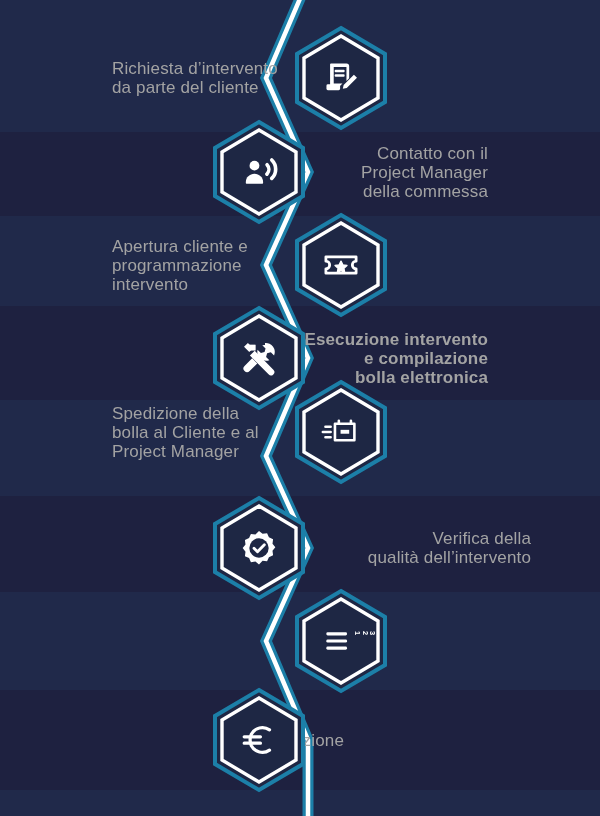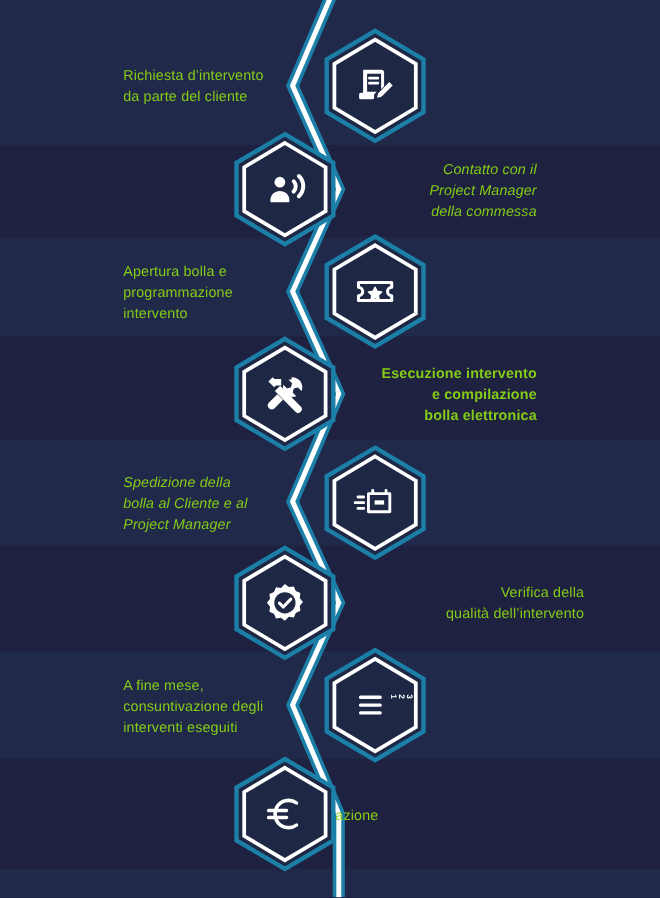--- a/index.html
+++ b/index.html
@@ -40,23 +40,23 @@
   
   .step {
     position: absolute;
     left: 0;
     width: 600px;
     height: 100px;
     display: flex;
     align-items: center;
   }
   .step .label {
-    font-size: 13px;
+    font-size: 17px;
     line-height: 19px;
-    color: #84cc16;
+    color: #a3a3a3;
     letter-spacing: .15px;
     white-space: pre-line;
   }
   .step.right-side {
     flex-direction: row;
   }
   .step.right-side .label {
     margin-left: 112px;
     text-align: left;
     width: 180px;
@@ -131,21 +131,21 @@
       <rect x="15" y="13" width="11" height="2.6" rx="1"></rect>
       <rect x="15" y="18" width="11" height="2.6" rx="1"></rect>
       <rect x="6" y="29" width="15" height="6.5" rx="1.6"></rect>
       <path d="M36.2 18.3l3.4 3.4-11.3 11.3-4.3.9.9-4.3 11.3-11.3z"></path>
     </svg>
           </div>
         </div>
         <div class="label">Richiesta d’intervento
 da parte del cliente</div>
       </div>
-      <div class="step left-side" style="top: 122px; font-style: italic;">
+      <div class="step left-side" style="top: 122px;">
         <div class="hex-wrap">
   <svg viewBox="0 0 94 104" width="94" height="104" aria-hidden="true">
     <polygon points="47,2 91,28 91,76 47,102 3,76 3,28" fill="#1e2744" stroke="#1c7fa8" stroke-width="4"></polygon>
     <polygon points="47,10 84,32 84,72 47,94 10,72 10,32" fill="none" stroke="#ffffff" stroke-width="3.4"></polygon>
   </svg>
           <div class="icon-holder">
     <svg viewBox="0 0 44 44" width="40" height="40" fill="#ffffff">
       <circle cx="17" cy="15" r="5.4"></circle>
       <path d="M7.5 33c0-5.3 4.3-9.2 9.5-9.2s9.5 3.9 9.5 9.2v1.2a.8.8 0 0 1-.8.8H8.3a.8.8 0 0 1-.8-.8V33z"></path>
       <path d="M29.5 12.6a2 2 0 0 1 2.8.1 9.4 9.4 0 0 1 0 12.8 2 2 0 1 1-2.9-2.7 5.4 5.4 0 0 0 0-7.4 2 2 0 0 1 .1-2.8z"></path>
@@ -163,21 +163,21 @@
     <polygon points="47,2 91,28 91,76 47,102 3,76 3,28" fill="#1e2744" stroke="#1c7fa8" stroke-width="4"></polygon>
     <polygon points="47,10 84,32 84,72 47,94 10,72 10,32" fill="none" stroke="#ffffff" stroke-width="3.4"></polygon>
   </svg>
           <div class="icon-holder">
     <svg viewBox="0 0 48 44" width="42" height="38" fill="none" stroke="#ffffff" stroke-width="3.2" stroke-linejoin="round">
       <path d="M6.5 12.5h35v5.1a4.4 4.4 0 0 0 0 8.8v5.1h-35v-5.1a4.4 4.4 0 0 0 0-8.8v-5.1z"></path>
       <path d="M24 17.5l2.1 4.3 4.8.7-3.5 3.4.8 4.7-4.2-2.2-4.2 2.2.8-4.7-3.5-3.4 4.8-.7z" fill="#ffffff" stroke-width="1.6"></path>
     </svg>
           </div>
         </div>
-        <div class="label">Apertura bolla e
+        <div class="label">Apertura cliente e
 programmazione
 intervento</div>
       </div>
       <div class="step left-side" style="top: 308px; font-weight: bold;">
         <div class="hex-wrap">
   <svg viewBox="0 0 94 104" width="94" height="104" aria-hidden="true">
     <polygon points="47,2 91,28 91,76 47,102 3,76 3,28" fill="#1e2744" stroke="#1c7fa8" stroke-width="4"></polygon>
     <polygon points="47,10 84,32 84,72 47,94 10,72 10,32" fill="none" stroke="#ffffff" stroke-width="3.4"></polygon>
   </svg>
           <div class="icon-holder">
@@ -189,21 +189,21 @@
       <path d="M9.8 5.4l5.8 5.8-4.3 4.3-5.8-5.8 4.3-4.3z"></path>
       <path d="M15.2 11.9l5.4 5.4 17.6 17.9a3.8 3.8 0 0 1-5.4 5.4L15.2 22.6l4.1-4.1-4.1-6.6z" opacity="0"></path>
       <path d="M17.3 14l20.5 20.8a3.7 3.7 0 1 1-5.3 5.2L12 19.3 17.3 14z"></path>
     </svg>
           </div>
         </div>
         <div class="label">Esecuzione intervento
 e compilazione
 bolla elettronica</div>
       </div>
-      <div class="step right-side" style="top: 407px; font-style: italic;">
+      <div class="step right-side" style="top: 382px;">
         <div class="hex-wrap">
   <svg viewBox="0 0 94 104" width="94" height="104" aria-hidden="true">
     <polygon points="47,2 91,28 91,76 47,102 3,76 3,28" fill="#1e2744" stroke="#1c7fa8" stroke-width="4"></polygon>
     <polygon points="47,10 84,32 84,72 47,94 10,72 10,32" fill="none" stroke="#ffffff" stroke-width="3.4"></polygon>
   </svg>
           <div class="icon-holder">
     <svg viewBox="0 0 48 44" width="42" height="38" fill="none" stroke="#ffffff" stroke-width="3" stroke-linecap="round" stroke-linejoin="round">
       <path d="M17 12.5h22.5v19H17z"></path>
       <path d="M21.5 12.5v-3.5M35.5 12.5v-3.5"></path>
       <rect x="23.5" y="19.5" width="10" height="4.5" fill="#ffffff" stroke="none"></rect>
@@ -244,23 +244,20 @@
       <rect x="7" y="20.2" width="24" height="3.6" rx="1.6"></rect>
       <rect x="7" y="28.4" width="24" height="3.6" rx="1.6"></rect>
       <g transform="translate(40.5 10.5) rotate(90)" font-family="'Liberation Sans', sans-serif" font-size="8.6" font-weight="bold">
         <text x="0" y="0">1</text>
         <text x="0" y="-8.4">2</text>
         <text x="0" y="-16.8">3</text>
       </g>
     </svg>
           </div>
         </div>
-        <div class="label">A fine mese,
-consuntivazione degli
-interventi eseguiti</div>
       </div>
       <div class="step left-side" style="top: 690px; justify-content: center;">
         <div class="hex-wrap">
   <svg viewBox="0 0 94 104" width="94" height="104" aria-hidden="true">
     <polygon points="47,2 91,28 91,76 47,102 3,76 3,28" fill="#1e2744" stroke="#1c7fa8" stroke-width="4"></polygon>
     <polygon points="47,10 84,32 84,72 47,94 10,72 10,32" fill="none" stroke="#ffffff" stroke-width="3.4"></polygon>
   </svg>
           <div class="icon-holder">
     <svg viewBox="0 0 44 44" width="42" height="42" fill="none" stroke="#ffffff" stroke-width="3.4" stroke-linecap="round">
       <path d="M33 11.4a13 13 0 0 0-19 4.6 14.8 14.8 0 0 0 0 12 13 13 0 0 0 19 4.6"></path>

